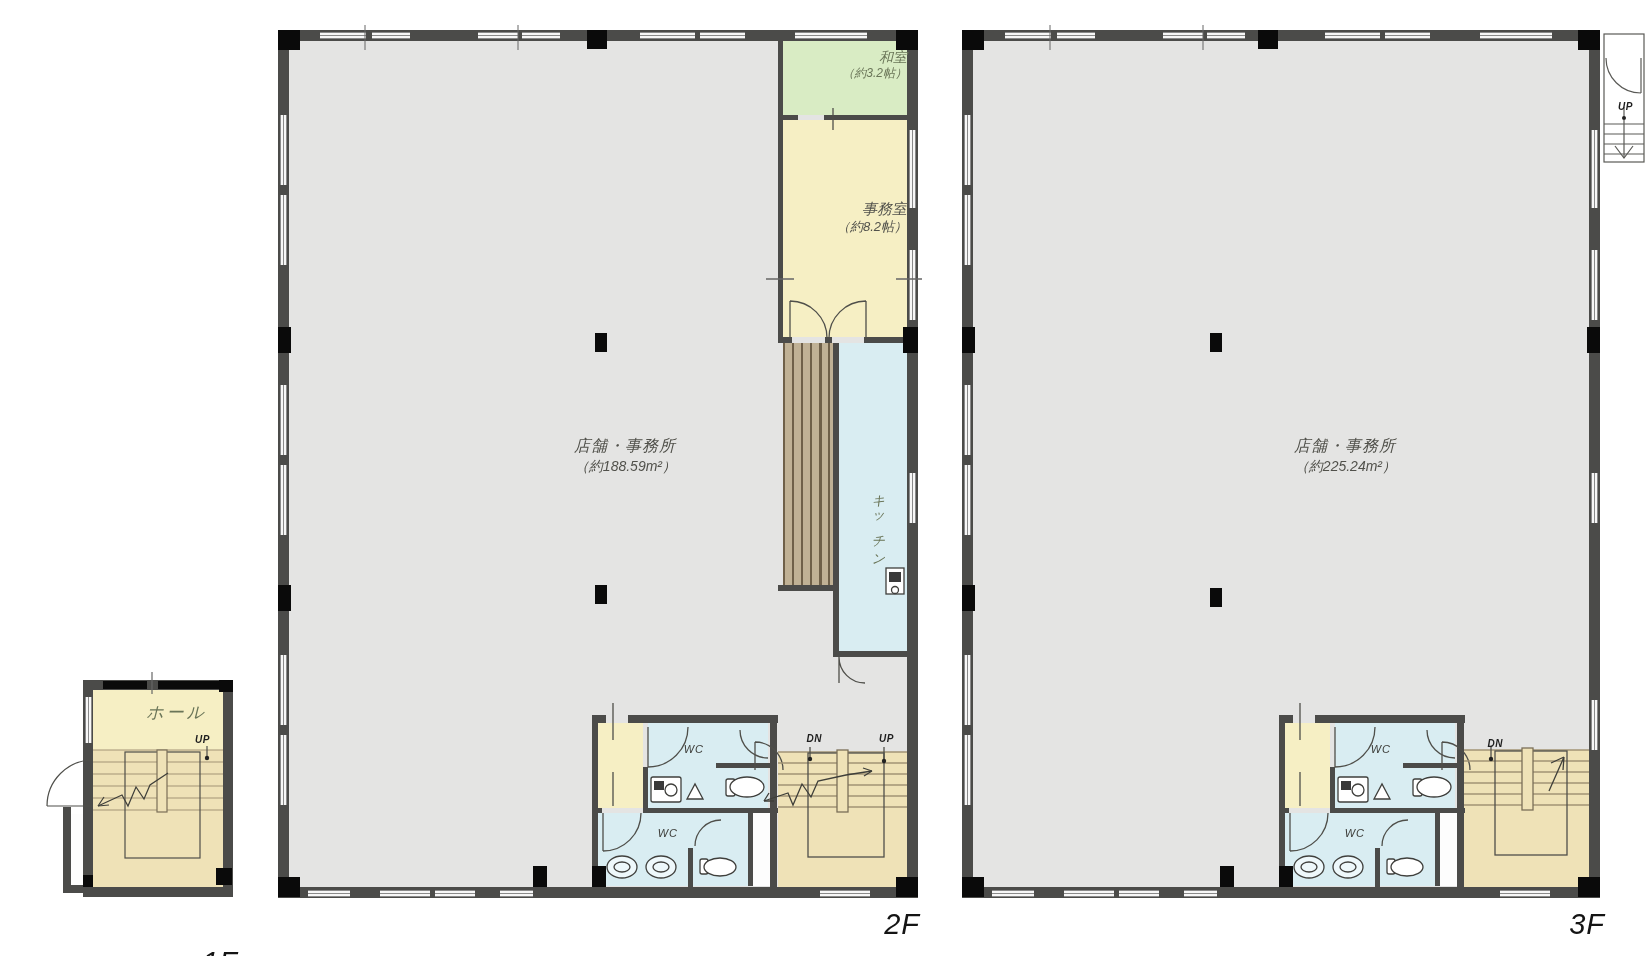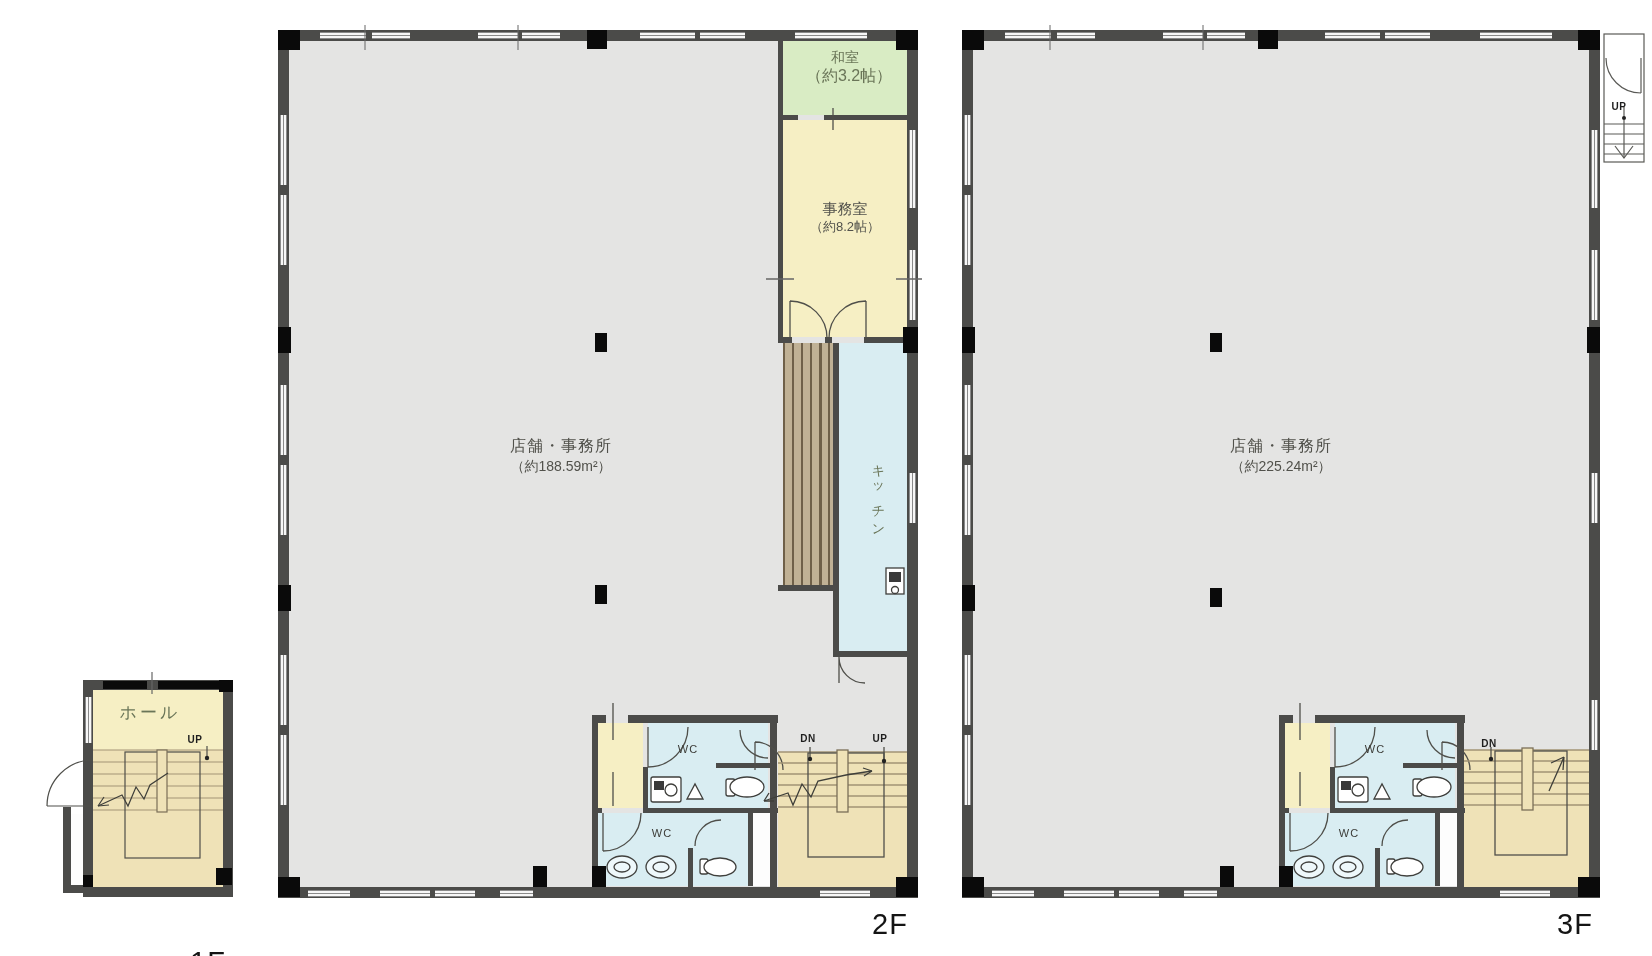--- a/index.html
+++ b/index.html
@@ -17,26 +17,26 @@
         border-left:1px solid #8a8a8a;border-right:1px solid #8a8a8a;box-sizing:border-box;
         background-image:linear-gradient(#8a8a8a,#8a8a8a);background-size:1px 100%;
         background-position:center;background-repeat:no-repeat;}
   .gray{background:var(--floor-gray);}
   .cream{background:var(--cream);}
   .tan{background:var(--tan);}
   .green{background:var(--green);}
   .blue{background:var(--blue);}
   .hatch{background:repeating-linear-gradient(90deg,var(--hatch-dark) 0 2.5px,var(--hatch-light) 2.5px 9px);}
   svg.overlay{position:absolute;left:0;top:0;z-index:5;pointer-events:none;}
-  .rlbl{position:absolute;z-index:6;text-align:center;line-height:1.3;white-space:nowrap;}
+  .rlbl{position:absolute;z-index:6;text-align:right;line-height:1.3;white-space:nowrap;font-style:italic;}
   .t-green{color:var(--room-text);}
   .t-dim{color:var(--dim-text);}
   .shop-name{font-size:16px;letter-spacing:1px;}
   .shop-area{font-size:14px;}
-  .rn1{font-size:14px;}  .rs1{font-size:16px;margin-left:8px;}
+  .rn1{font-size:14px;}  .rs1{font-size:12px;margin-left:8px;}
   .rn2{font-size:15px;}  .rs2{font-size:13px;}
   .hall-t{font-size:17px;letter-spacing:3px;}
   .wc{font-size:11px;color:#3c3c38;letter-spacing:1px;}
   .updn{font-size:10px;font-weight:bold;color:#1e1e1e;letter-spacing:.5px;}
   .flabel{font-size:29px;color:#141414;letter-spacing:1px;}
   .vert{writing-mode:vertical-rl;letter-spacing:5px;font-size:13px;}
 </style>
 </head>
 <body>
 

